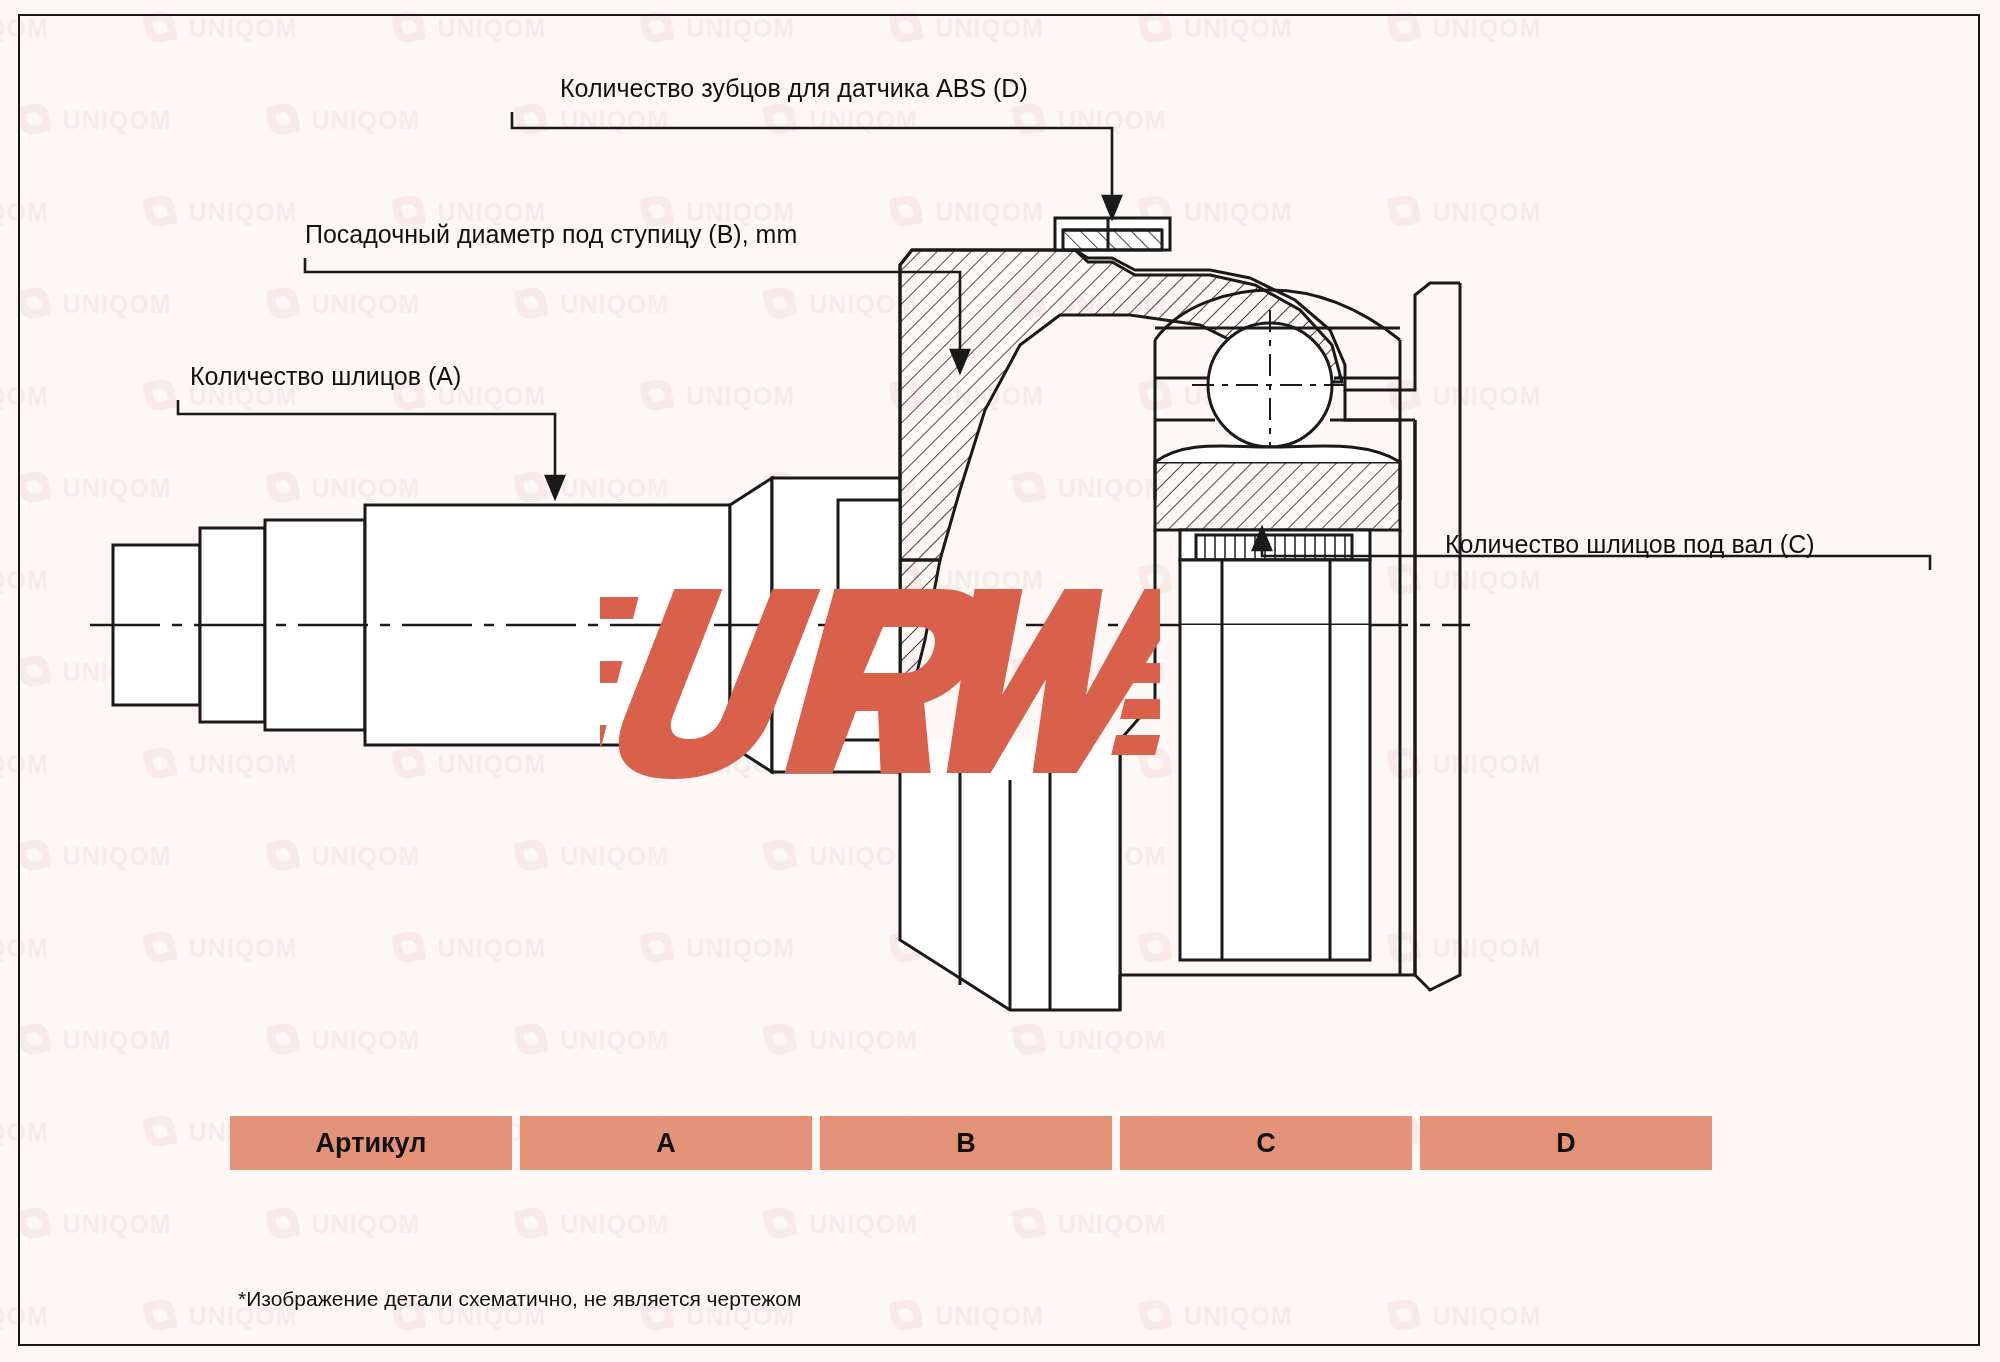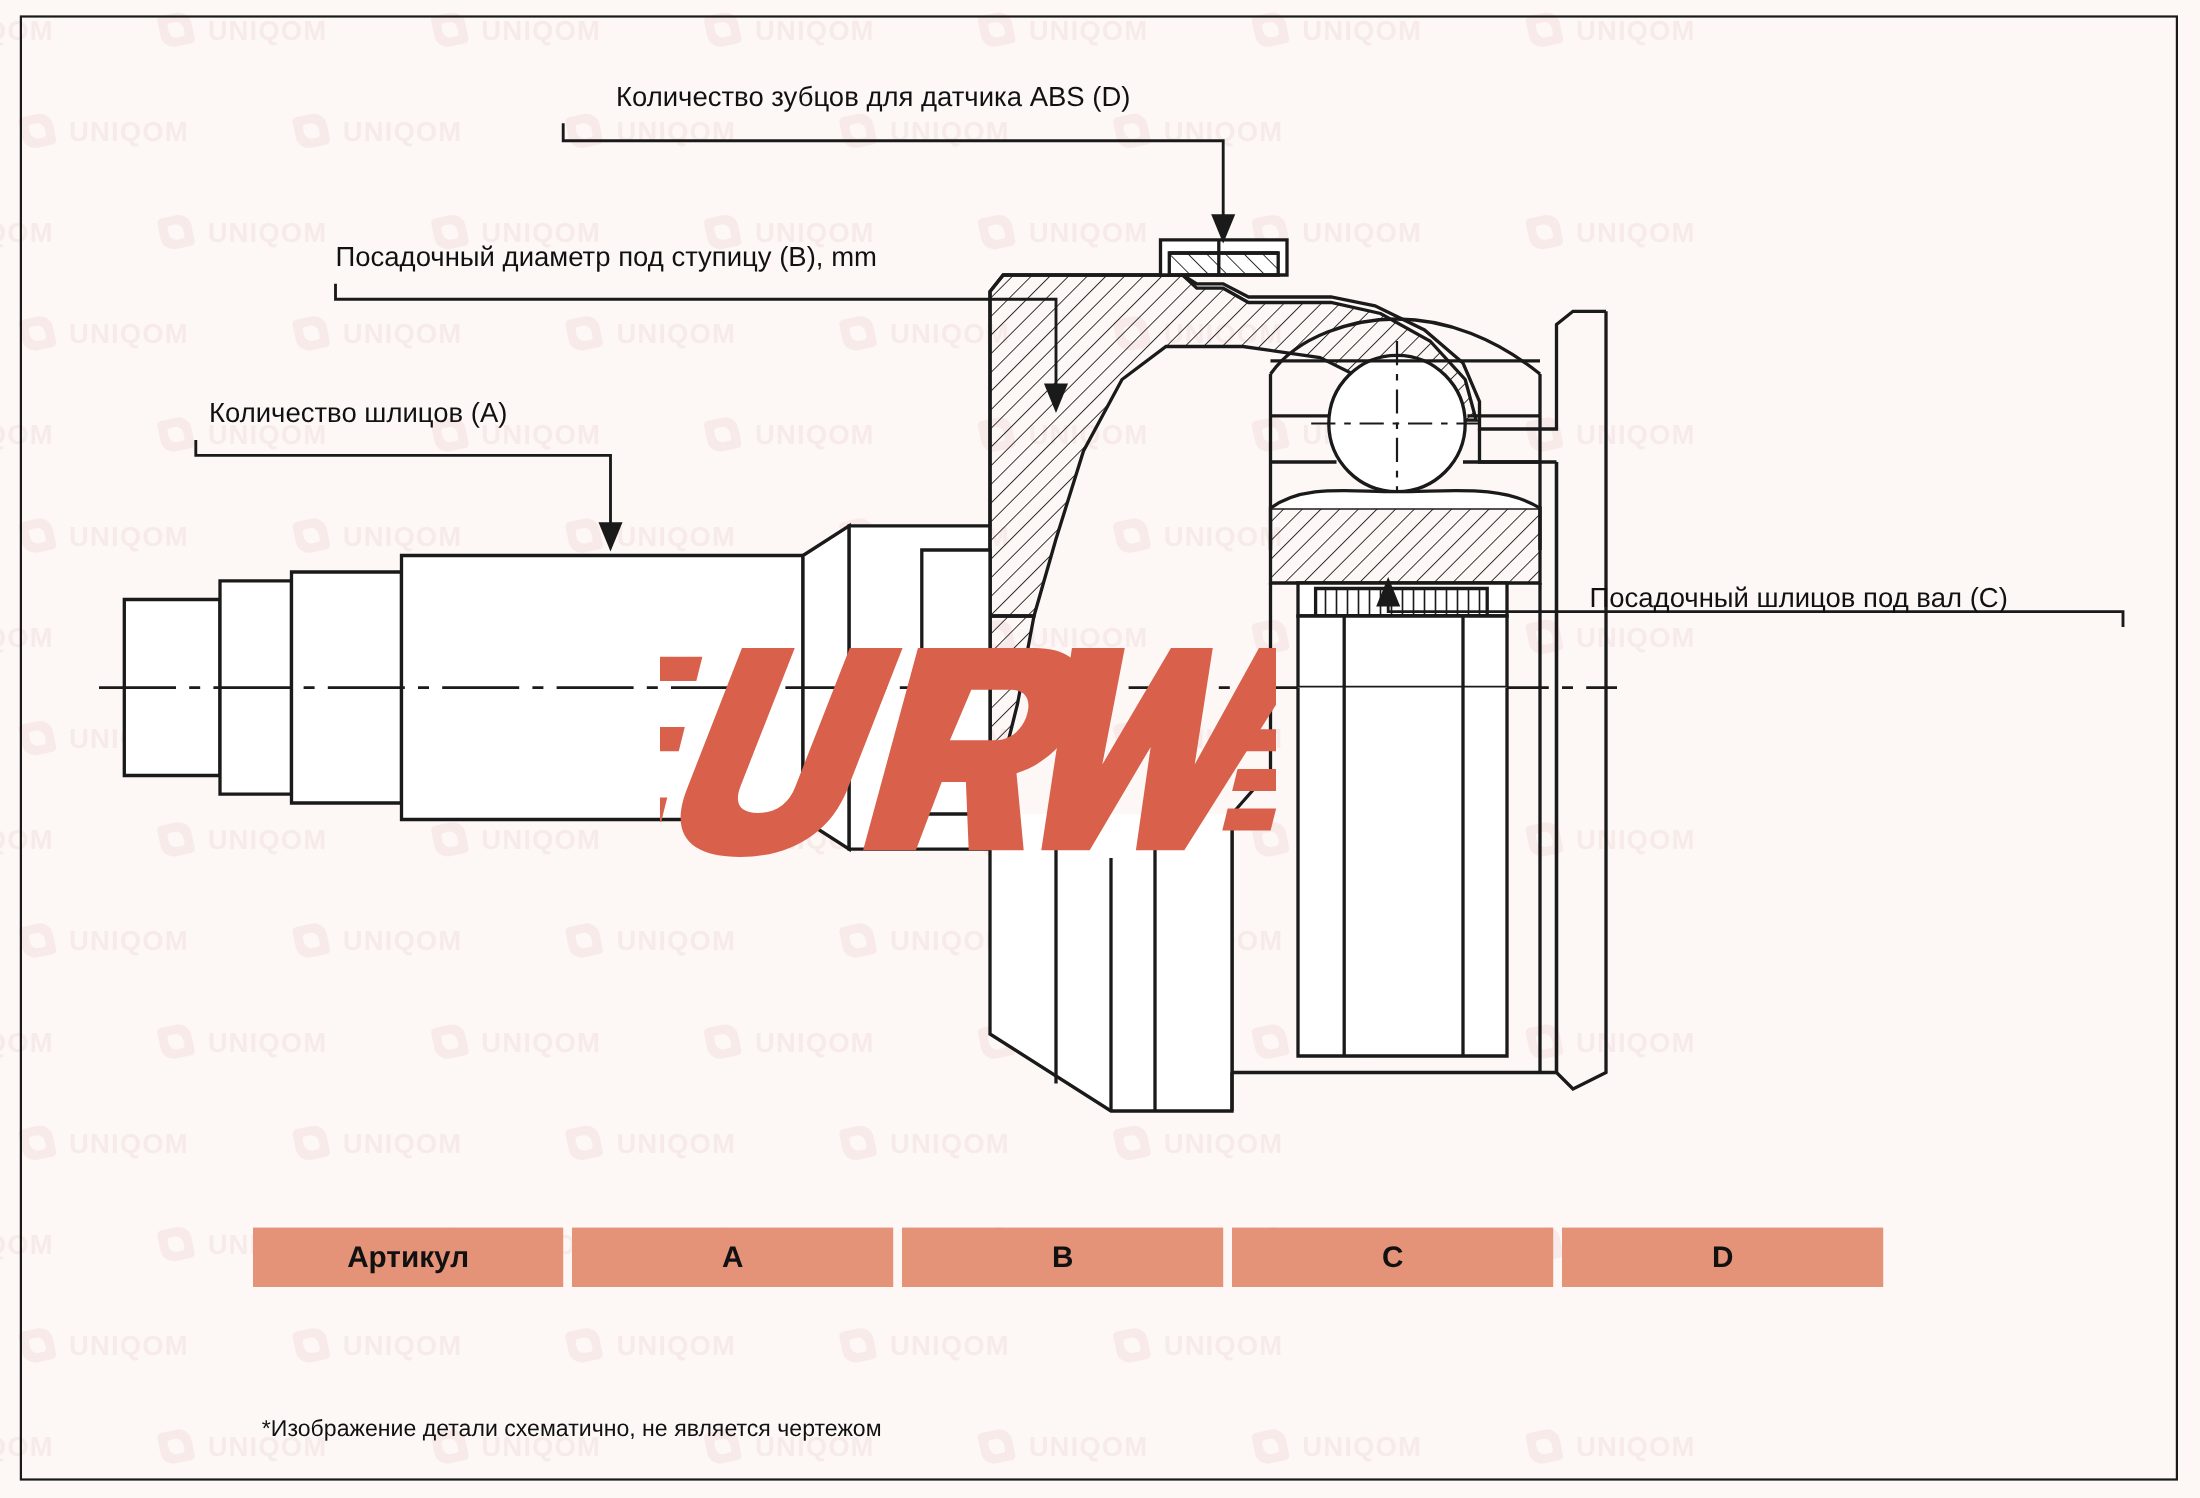--- a/index.html
+++ b/index.html
@@ -960,21 +960,21 @@
         <path d="M1262,528 L1253,550 L1271,550 Z"></path>
       </g>
     </svg>
 
     <div class="callout" style="left:512px; top:74px;margin-left:48px;">Количество зубцов для датчика ABS (D)</div>
 
     <div class="callout" style="left:305px; top:220px;">Посадочный диаметр под ступицу (B), mm</div>
 
     <div class="callout" style="left:190px; top:362px;">Количество шлицов (A)</div>
 
-    <div class="callout" style="left:1445px; top:530px;">Посадочный шлицов под вал (C)</div>
+    <div class="callout" style="left:1445px; top:530px;">Количество шлицов под вал (C)</div>
 
     <svg id="logo" viewBox="0 0 560 205">
       <g fill="#d9604a">
 
         <rect x="0" y="22" width="44" height="22" transform="skewX(-14)"></rect>
         <rect x="0" y="86" width="44" height="22" transform="skewX(-14)"></rect>
         <rect x="0" y="150" width="44" height="22" transform="skewX(-14)"></rect>
 
         <path d="M78,14 L126,14 L108,140 C106,156 114,164 130,164 C146,164 156,156 158,140 L176,14 L224,14 L206,142 C200,184 168,204 124,204 C78,204 54,184 60,142 Z" transform="skewX(-14)"></path>
 

